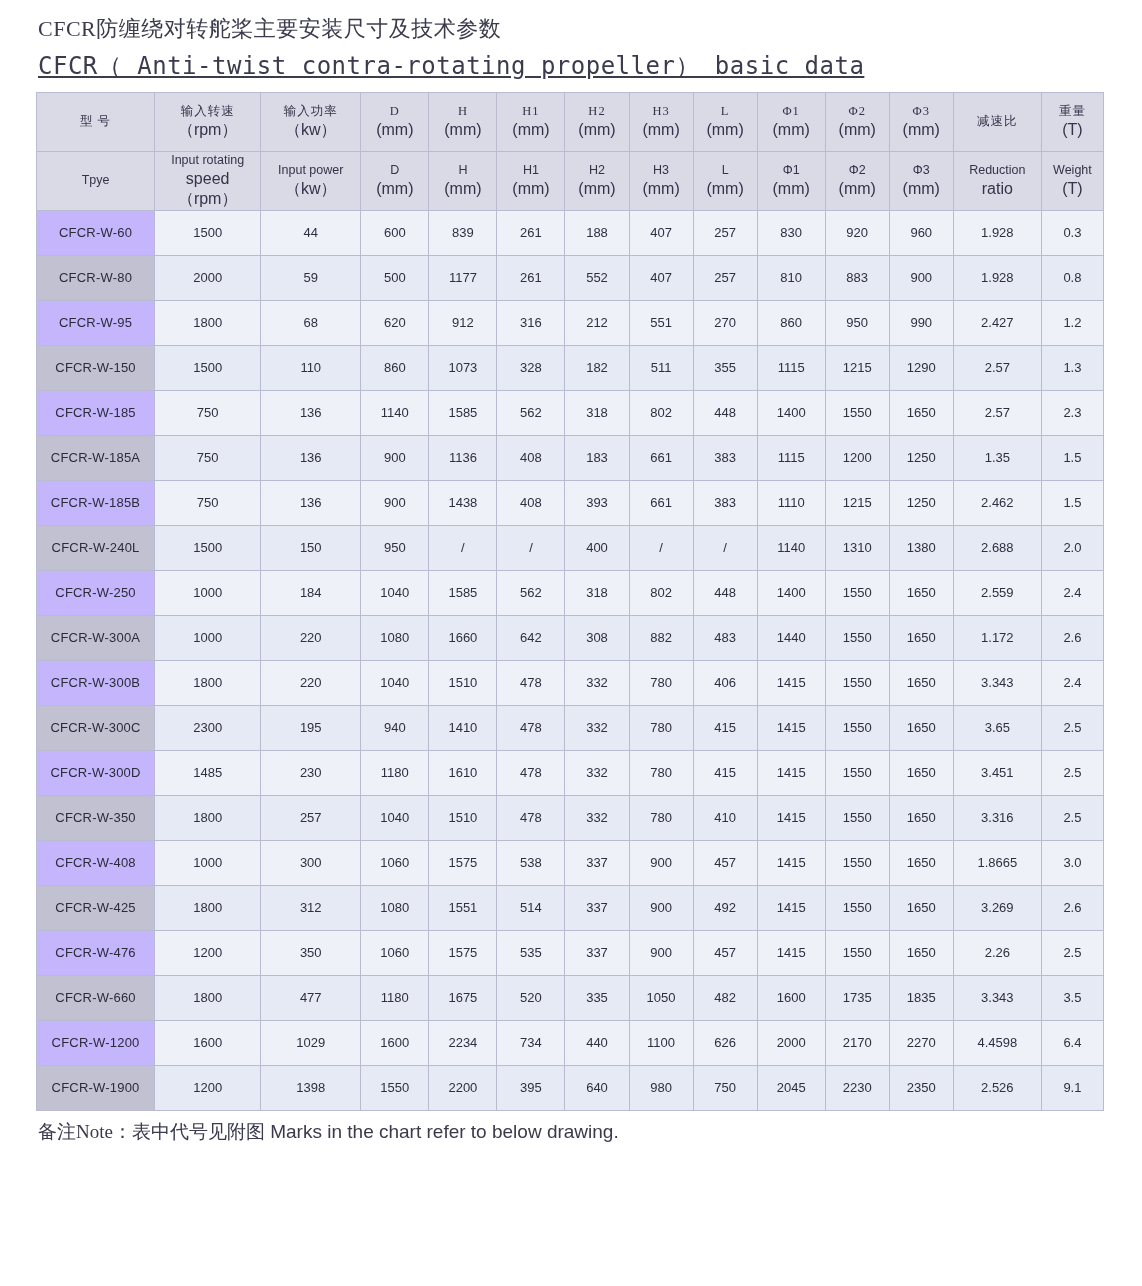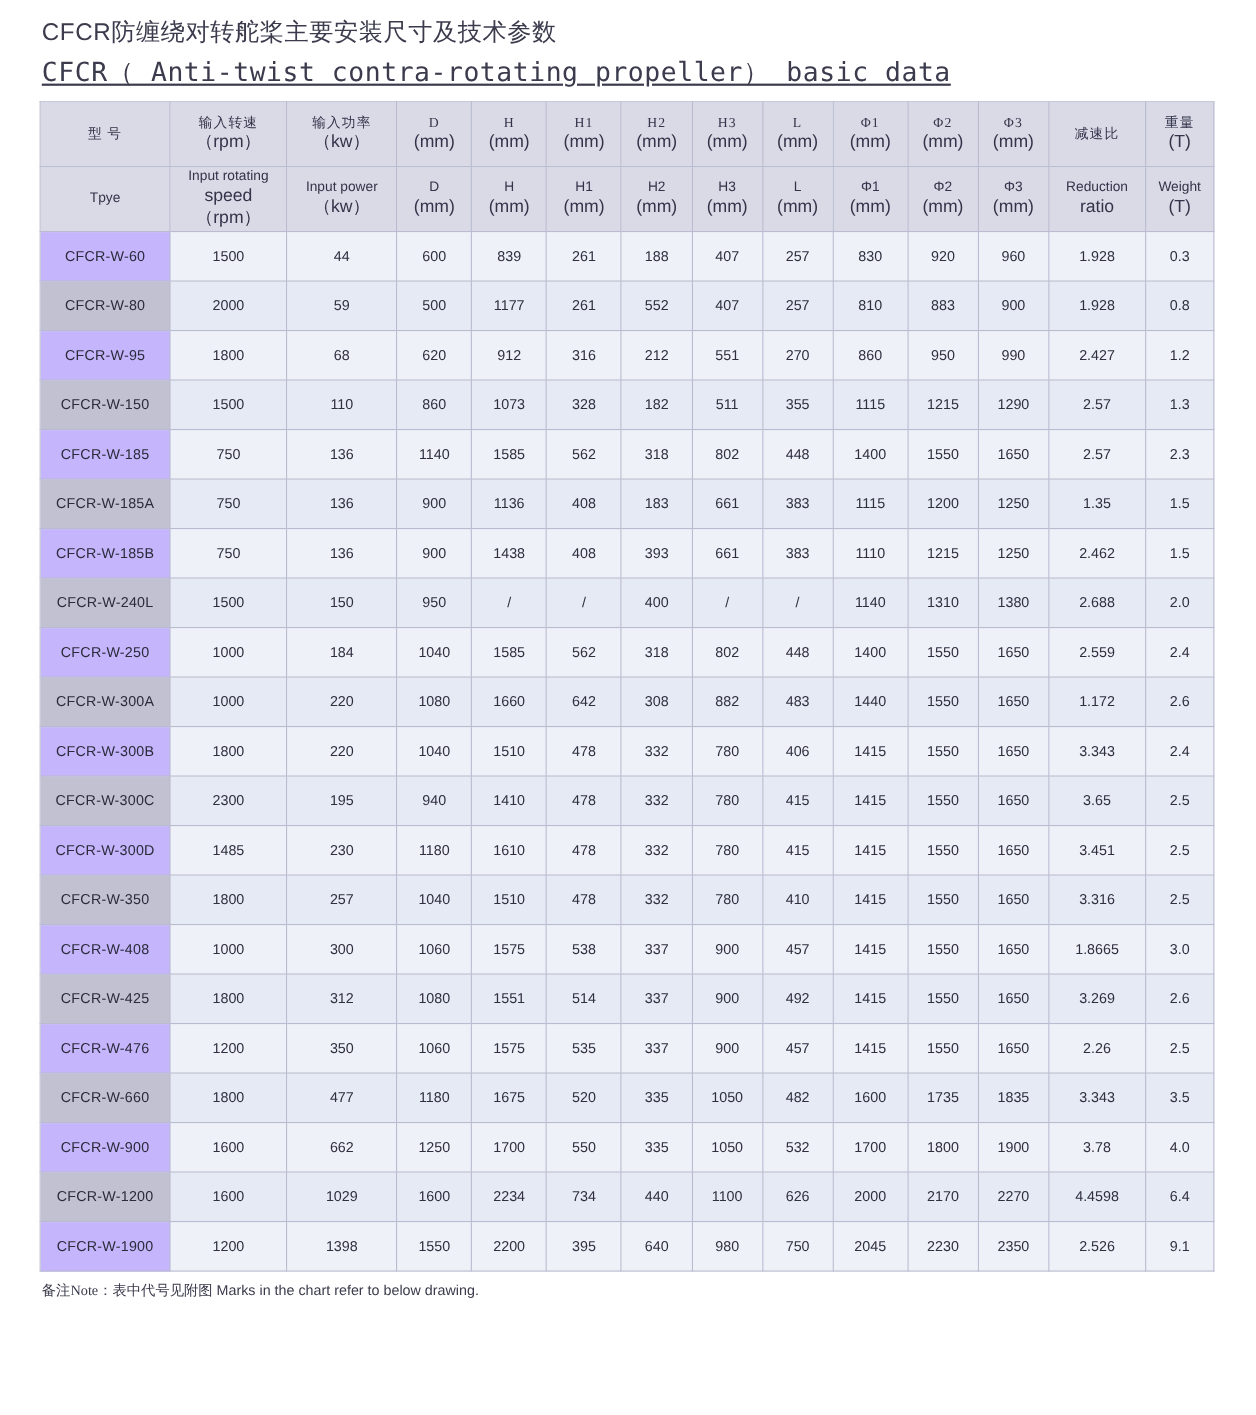--- a/index.html
+++ b/index.html
@@ -15,21 +15,21 @@
     overflow: hidden;
   }
   .page {
     width: 1142px;
     height: 1286px;
     position: relative;
     box-sizing: border-box;
     padding: 10px 36px 0 36px;
   }
   .title-cn {
-    font-family: Liberation Sans, sans-serif;
+    font-family: Liberation Serif, serif;
     font-size: 22px;
     color: #3b3b4d;
     letter-spacing: 0.5px;
     margin: 4px 0 2px 2px;
     white-space: nowrap;
   }
   .title-en {
     font-family: "DejaVu Sans Mono", monospace;
     font-size: 24px;
     color: #3b3b4d;
@@ -78,21 +78,21 @@
     color: #2b2b3a;
     font-size: 13px;
     letter-spacing: 0.2px;
   }
   tbody tr:nth-child(even) td.model {
     background: #c2c1d1;
   }
   .note {
     margin-top: 8px;
     margin-left: 2px;
-    font-size: 13px;
+    font-size: 19px;
     color: #3a3a4c;
     font-family: "Liberation Sans", sans-serif;
   }
   .note .note-cn { font-family: "Liberation Serif", serif; }
   
   col.c-model { width: 118px; }
   col.c-rpm { width: 106px; }
   col.c-kw { width: 100px; }
   col.c-d { width: 68px; }
   col.c-h { width: 68px; }
@@ -528,36 +528,20 @@
           <td>335</td>
           <td>1050</td>
           <td>482</td>
           <td>1600</td>
           <td>1735</td>
           <td>1835</td>
           <td>3.343</td>
           <td>3.5</td>
         </tr>
         <tr>
-          <td class="model">CFCR-W-900</td>
-          <td>1600</td>
-          <td>662</td>
-          <td>1250</td>
-          <td>1700</td>
-          <td>550</td>
-          <td>335</td>
-          <td>1050</td>
-          <td>532</td>
-          <td>1700</td>
-          <td>1800</td>
-          <td>1900</td>
-          <td>3.78</td>
-          <td>4.0</td>
-        </tr>
-        <tr>
           <td class="model">CFCR-W-1200</td>
           <td>1600</td>
           <td>1029</td>
           <td>1600</td>
           <td>2234</td>
           <td>734</td>
           <td>440</td>
           <td>1100</td>
           <td>626</td>
           <td>2000</td>

